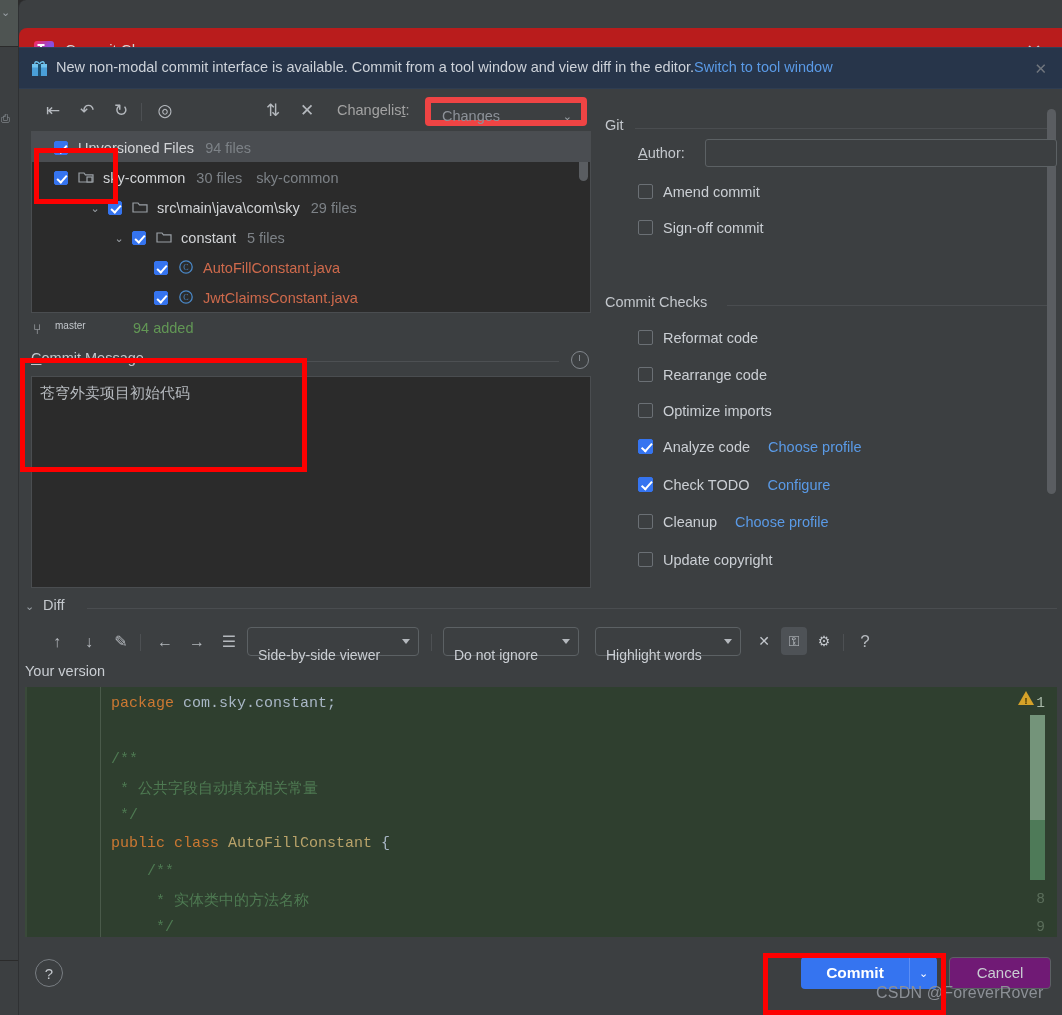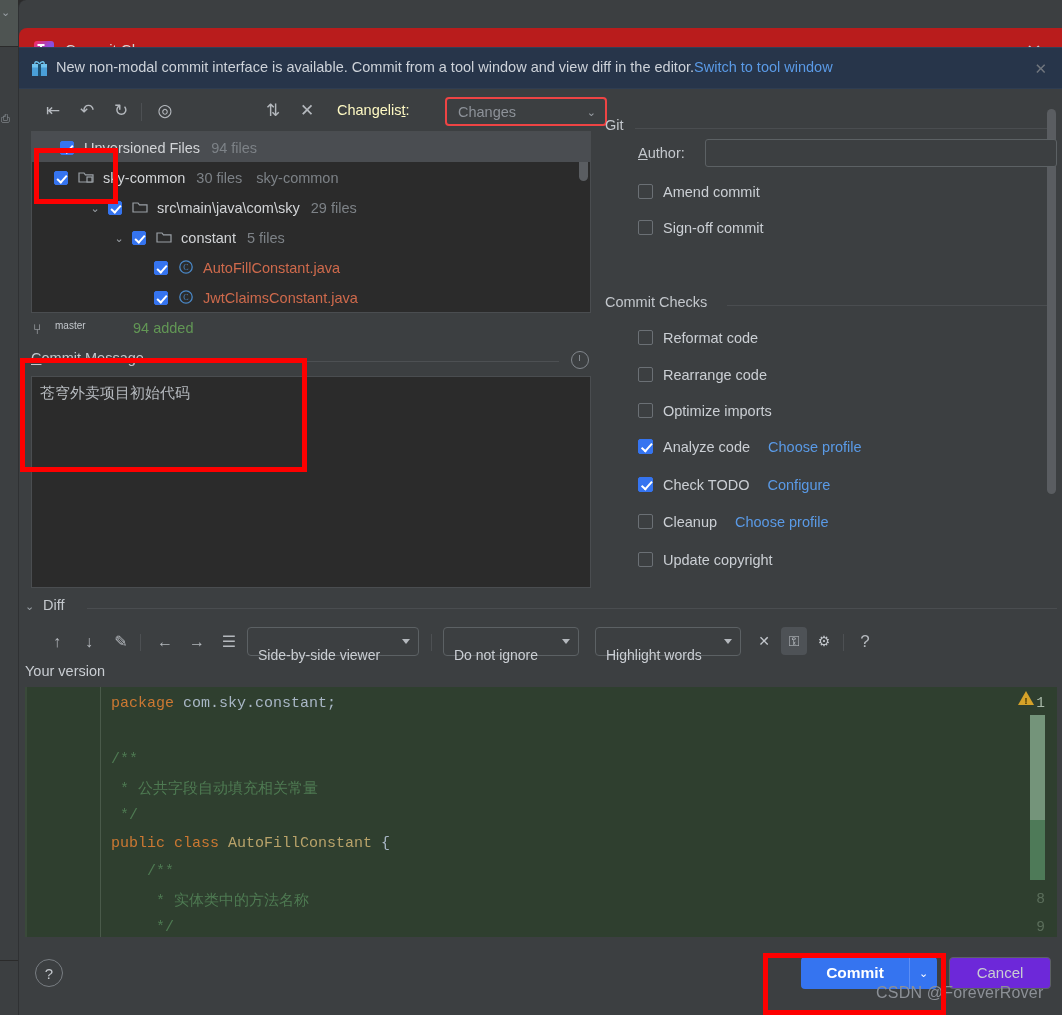--- a/index.html
+++ b/index.html
@@ -100,26 +100,26 @@
   .tb-btn {
     position: absolute; top: 6px; width: 28px; height: 28px;
     color: #b4b8bd; text-align: center; line-height: 28px;
     font-size: 17px; cursor: pointer; border-radius: 4px;
   }
   .tb-sep {
     position: absolute; top: 12px; width: 1px; height: 18px; background: #4d5053;
   }
   .cl-label {
     position: absolute; left: 312px; top: 11px;
-    font-size: 14.5px; color: #fef9c3;
+    font-size: 14.5px; color: #a3a3a3;
   }
   .cl-label u { text-decoration: underline; }
   .cl-combo {
-    position: absolute; left: 420px; top: 6px; width: 162px; height: 29px;
-    background: #3c3f41; border: 2px solid #ef4444; border-radius: 4px;
+    position: absolute; left: 400px; top: 6px; width: 162px; height: 29px;
+    background: #3c3f41; border: 6px solid #ef4444; border-radius: 4px;
     cursor: pointer;
     text-align: right;
   }
   .cl-combo-text {
     position: absolute; left: 11px; top: 5px; font-size: 14.5px; color: #8d9299;
   }
   .cl-combo-arrow {
     position: absolute; right: 9px; top: 7px; font-size: 11px; color: #9aa0a6;
   }
 
@@ -311,21 +311,21 @@
     text-align: center; line-height: 32px;
   }
   .commit-split {
     position: absolute; left: 890px; top: 20px; width: 28px; height: 32px;
     background: #3574f0; border-radius: 0 4px 4px 0; cursor: pointer;
     border-left: 1px solid #5b8ef5;
     color: #fff; font-size: 11px; text-align: center; line-height: 32px;
   }
   .cancel-btn {
     position: absolute; left: 930px; top: 20px; width: 102px; height: 32px;
-    background: #6d28d9; border: 1px solid #5c6164; border-radius: 4px;
+    background: #701a75; border: 1px solid #5c6164; border-radius: 4px;
     cursor: pointer; color: #c9cdd2; font-size: 15px;
     text-align: center; line-height: 30px;
   }
   .watermark {
     position: absolute; left: 876px; top: 984px;
     font-size: 16px; color: #8c9096; letter-spacing: 0.2px;
   }
 
   
   .anno { position: absolute; border: 5px solid #fe0000; pointer-events: none; }
@@ -393,21 +393,21 @@
           <div class="cl-label">Changelis<u>t</u>:</div>
           <div class="cl-combo">
             <div class="cl-combo-text">Changes</div>
             <div class="cl-combo-arrow">⌄</div>
           </div>
         </div>
 
         <div class="tree">
           <div class="tree-scroll"></div>
 
-          <div class="tree-row selected" style="padding-left:6px">
+          <div class="tree-row selected" style="">
             <span class="twisty">⌄</span>
             <span class="cb"></span>
             <span class="node-label">Unversioned Files</span>
             <span class="node-count">94 files</span>
           </div>
 
           <div class="tree-row" style="">
             <span class="twisty"></span>
             <span class="cb"></span>
             <svg class="ic-module" viewBox="0 0 16 16">

